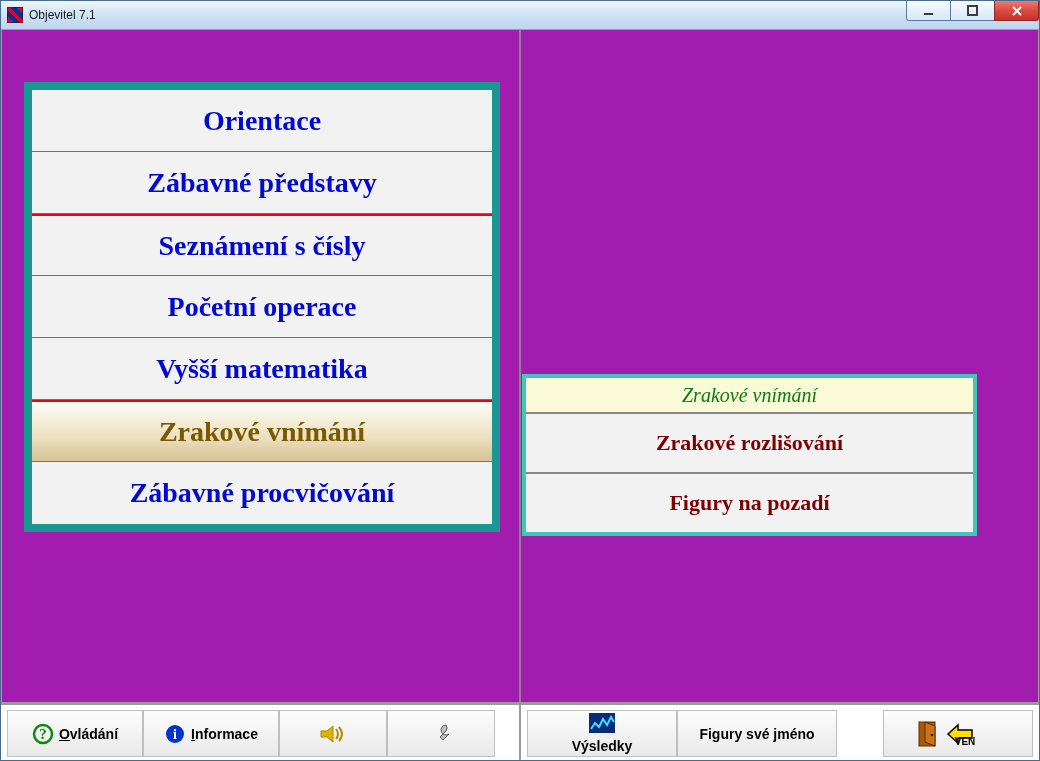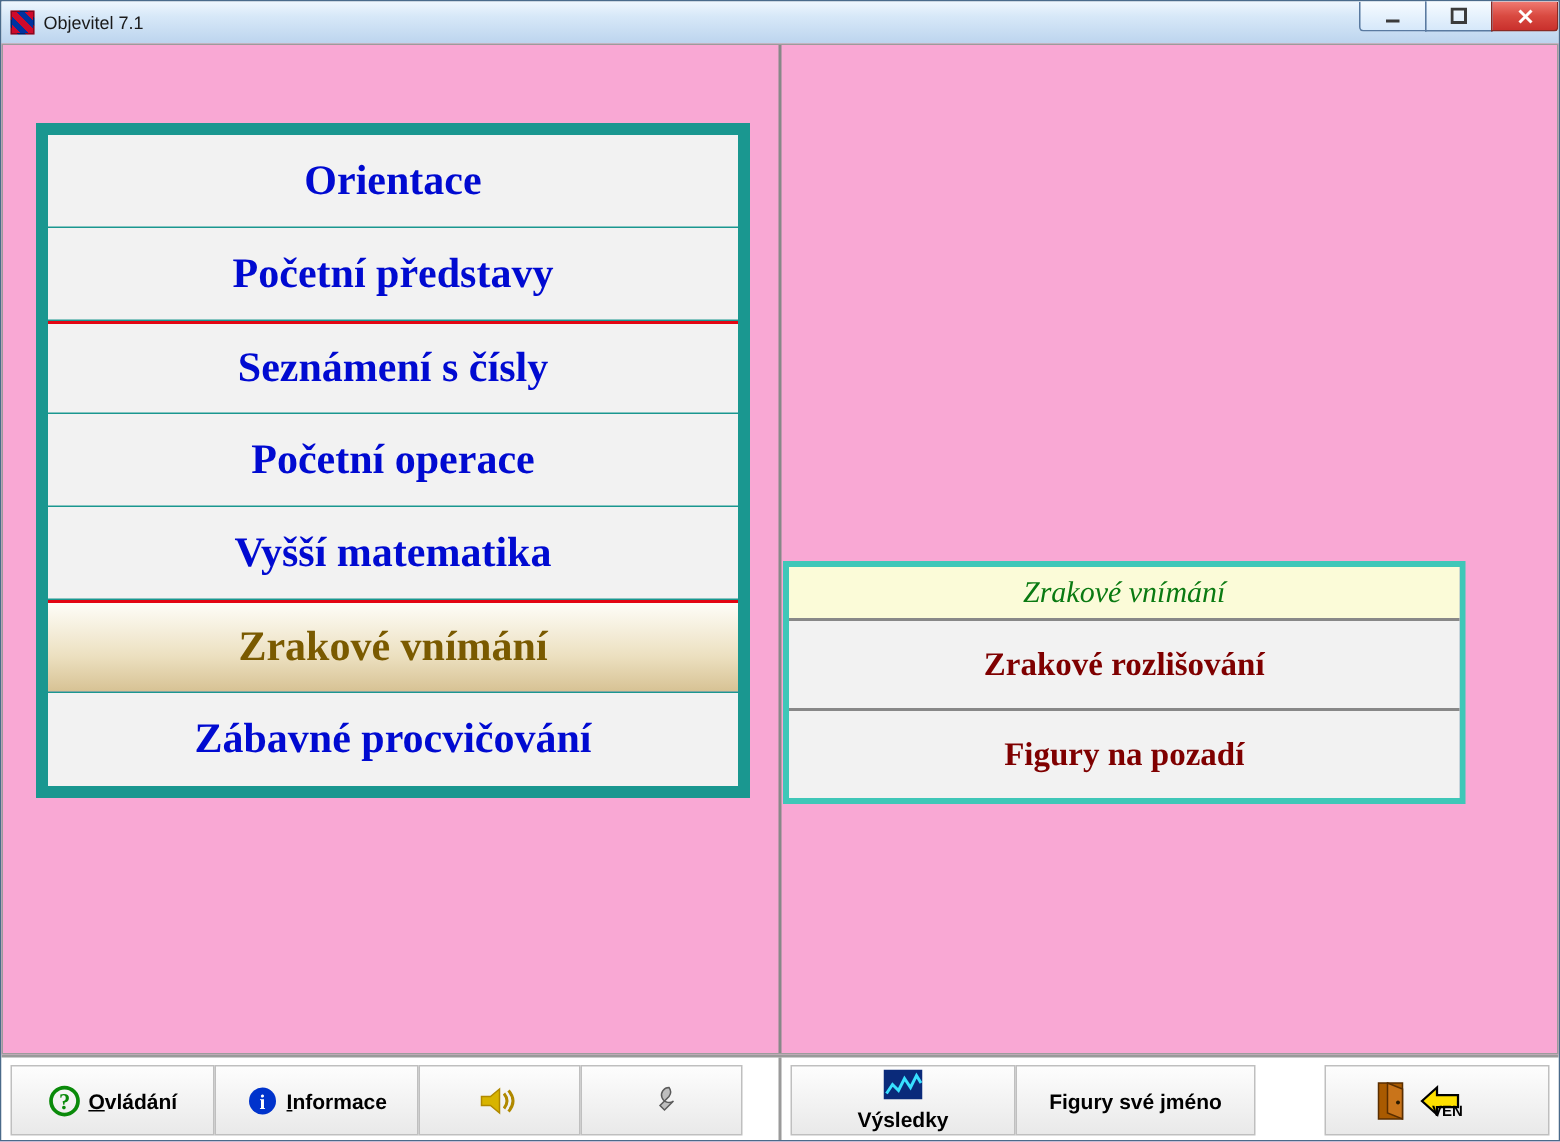--- a/index.html
+++ b/index.html
@@ -36,21 +36,21 @@
     border:1px solid #00000055;
   }
   .win-controls { position:absolute; right:0; top:0; display:flex; height:20px;}
   .win-btn { width:45px; height:20px; border:1px solid #5a7aa0; border-top:none; margin-left:-1px;
     background: linear-gradient(180deg,#f6fbff,#d6e8fa); display:flex; align-items:center; justify-content:center;
     font-family: Tahoma, Arial, sans-serif; font-size:12px; color:#2c3e50;}
   .win-btn.min { border-bottom-left-radius:3px;}
   .win-btn.close { background: linear-gradient(180deg,#f07a72,#d94a41,#c9302c); color:#fff; border-color:#8a2a23;
     border-bottom-right-radius:3px; font-weight:bold;}
   .content-area {
-    flex: 1; display:flex; border:1px solid #9c9c9c; margin:0; background:#f9a8d4;
+    flex: 1; display:flex; border:1px solid #9c9c9c; margin:0; background:#a21caf;
     position:relative;
   }
   .left-pane, .right-pane { height:100%; }
   .left-pane { width: 519px; border-right:2px solid #888; position:relative;}
   .right-pane { flex:1; position:relative;}
   
   .main-menu {
     position:absolute; left:22px; top:52px; width:476px;
     border:8px solid #1a9790;
   }
@@ -119,21 +119,21 @@
     </div>
   </div>
 
   <div class="content-area">
     <div class="left-pane">
       <div class="main-menu">
         <div class="menu-item">
             <span>Orientace</span>
           </div>
         <div class="menu-item">
-            <span>Početní představy</span>
+            <span>Zábavné představy</span>
           </div>
         <div class="menu-item sep-red">
             <span>Seznámení s čísly</span>
           </div>
         <div class="menu-item">
             <span>Početní operace</span>
           </div>
         <div class="menu-item">
             <span>Vyšší matematika</span>
           </div>

